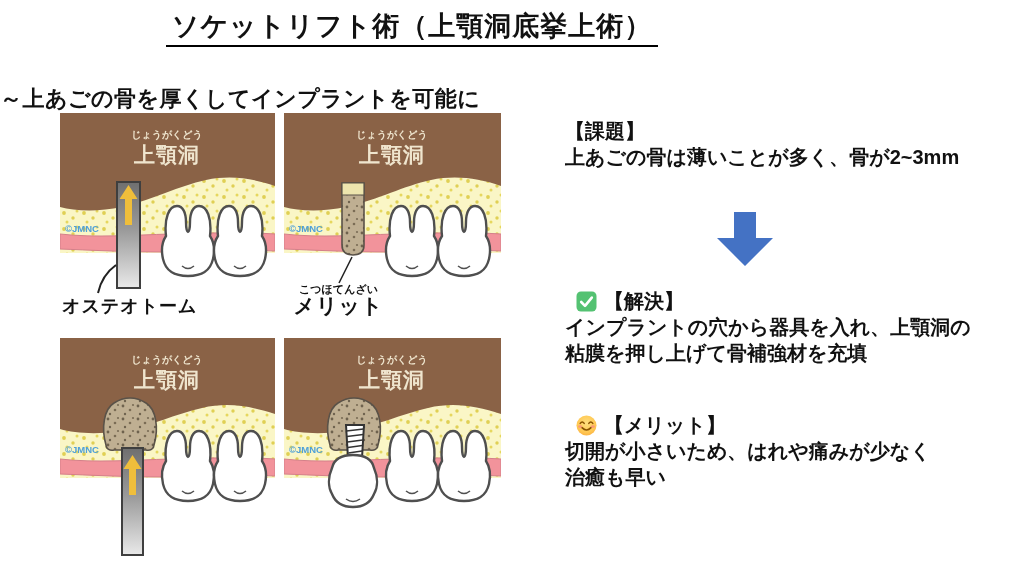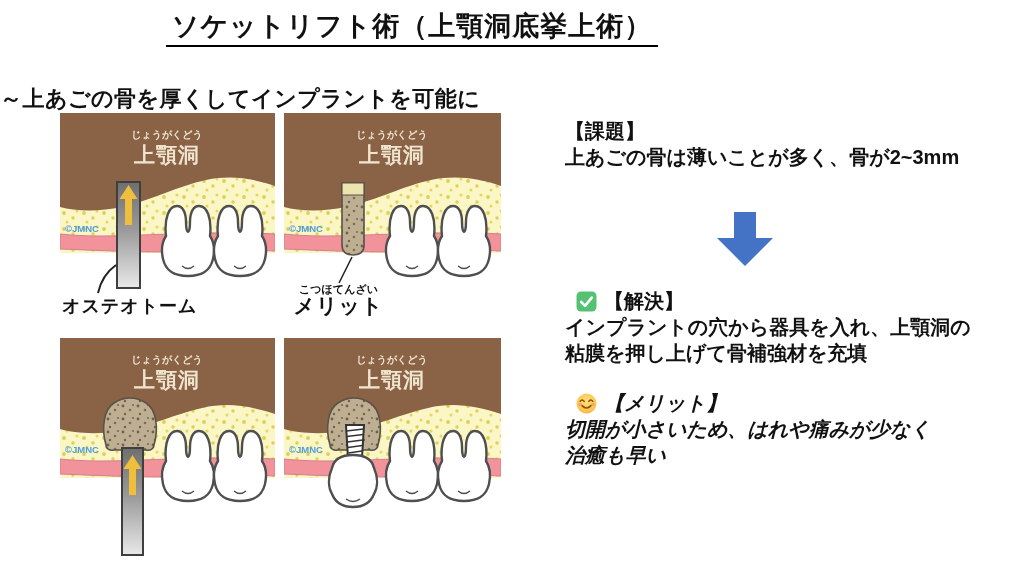--- a/index.html
+++ b/index.html
@@ -20,21 +20,21 @@
   }
   .caption1{top:294px;left:62px;font-size:18px;font-weight:bold;letter-spacing:1px;}
   .caption2{top:283px;left:291px;text-align:center;width:95px;}
   .caption2 .furi{font-size:11px;font-weight:bold;line-height:12px;display:block;}
   .caption2 .kanji{font-size:21px;font-weight:bold;line-height:22px;display:block;letter-spacing:1px;}
   .txtblock{font-size:20px;font-weight:bold;line-height:26px;white-space:nowrap;}
   .txtblock .hline{display:flex;align-items:center;gap:7px;padding-left:11px;}
   .icon16{width:21px;height:21px;flex:0 0 auto;}
   .problem{top:118px;left:565px;}
   .solution{top:288px;left:565px;}
-  .merit{top:390px;left:565px;font-style:italic;}
+  .merit{top:412px;left:565px;}
   .bigarrow{top:212px;left:717px;width:56px;height:54px;}
   svg{display:block;}
   .panel{background:#fff;}
 </style>
 </head>
 <body>
 
 <svg width="0" height="0" style="position:absolute" aria-hidden="true">
   <defs>
     <pattern id="boneDots" width="20" height="16" patternUnits="userSpaceOnUse">

